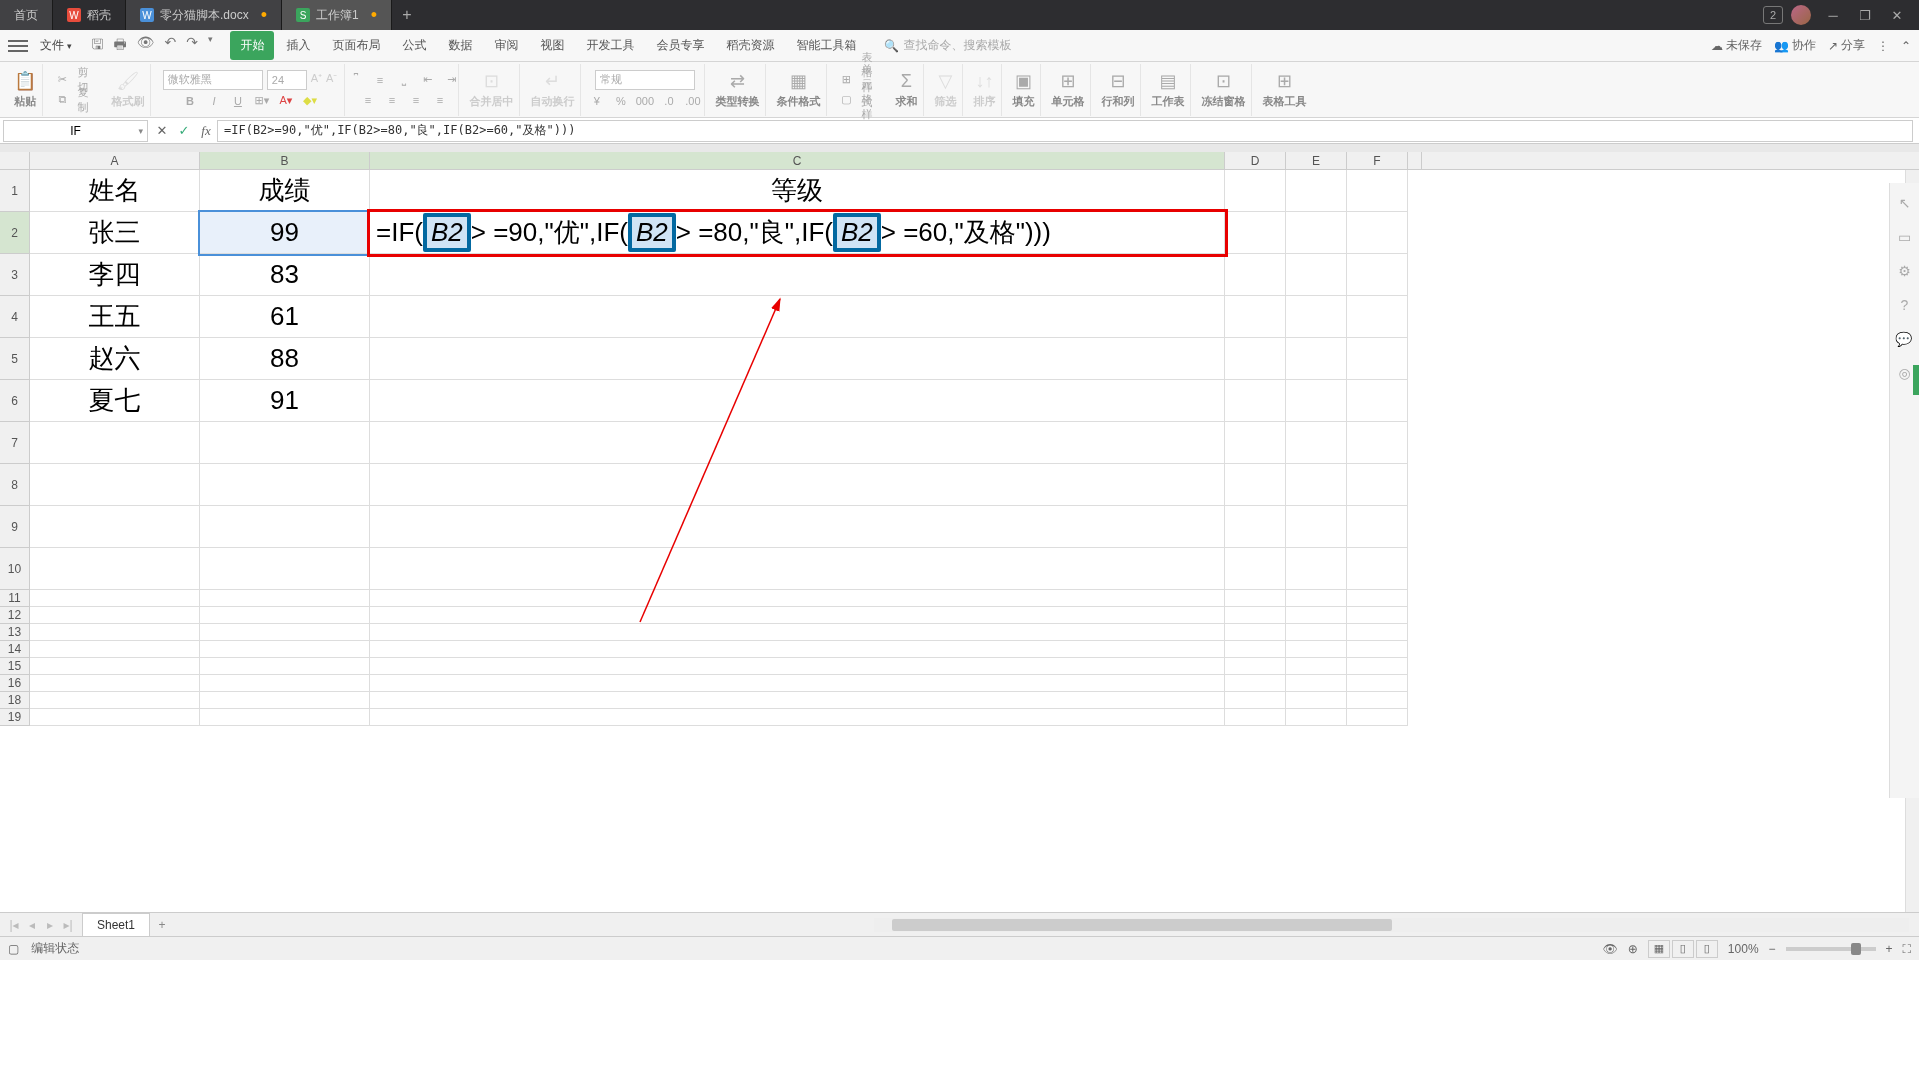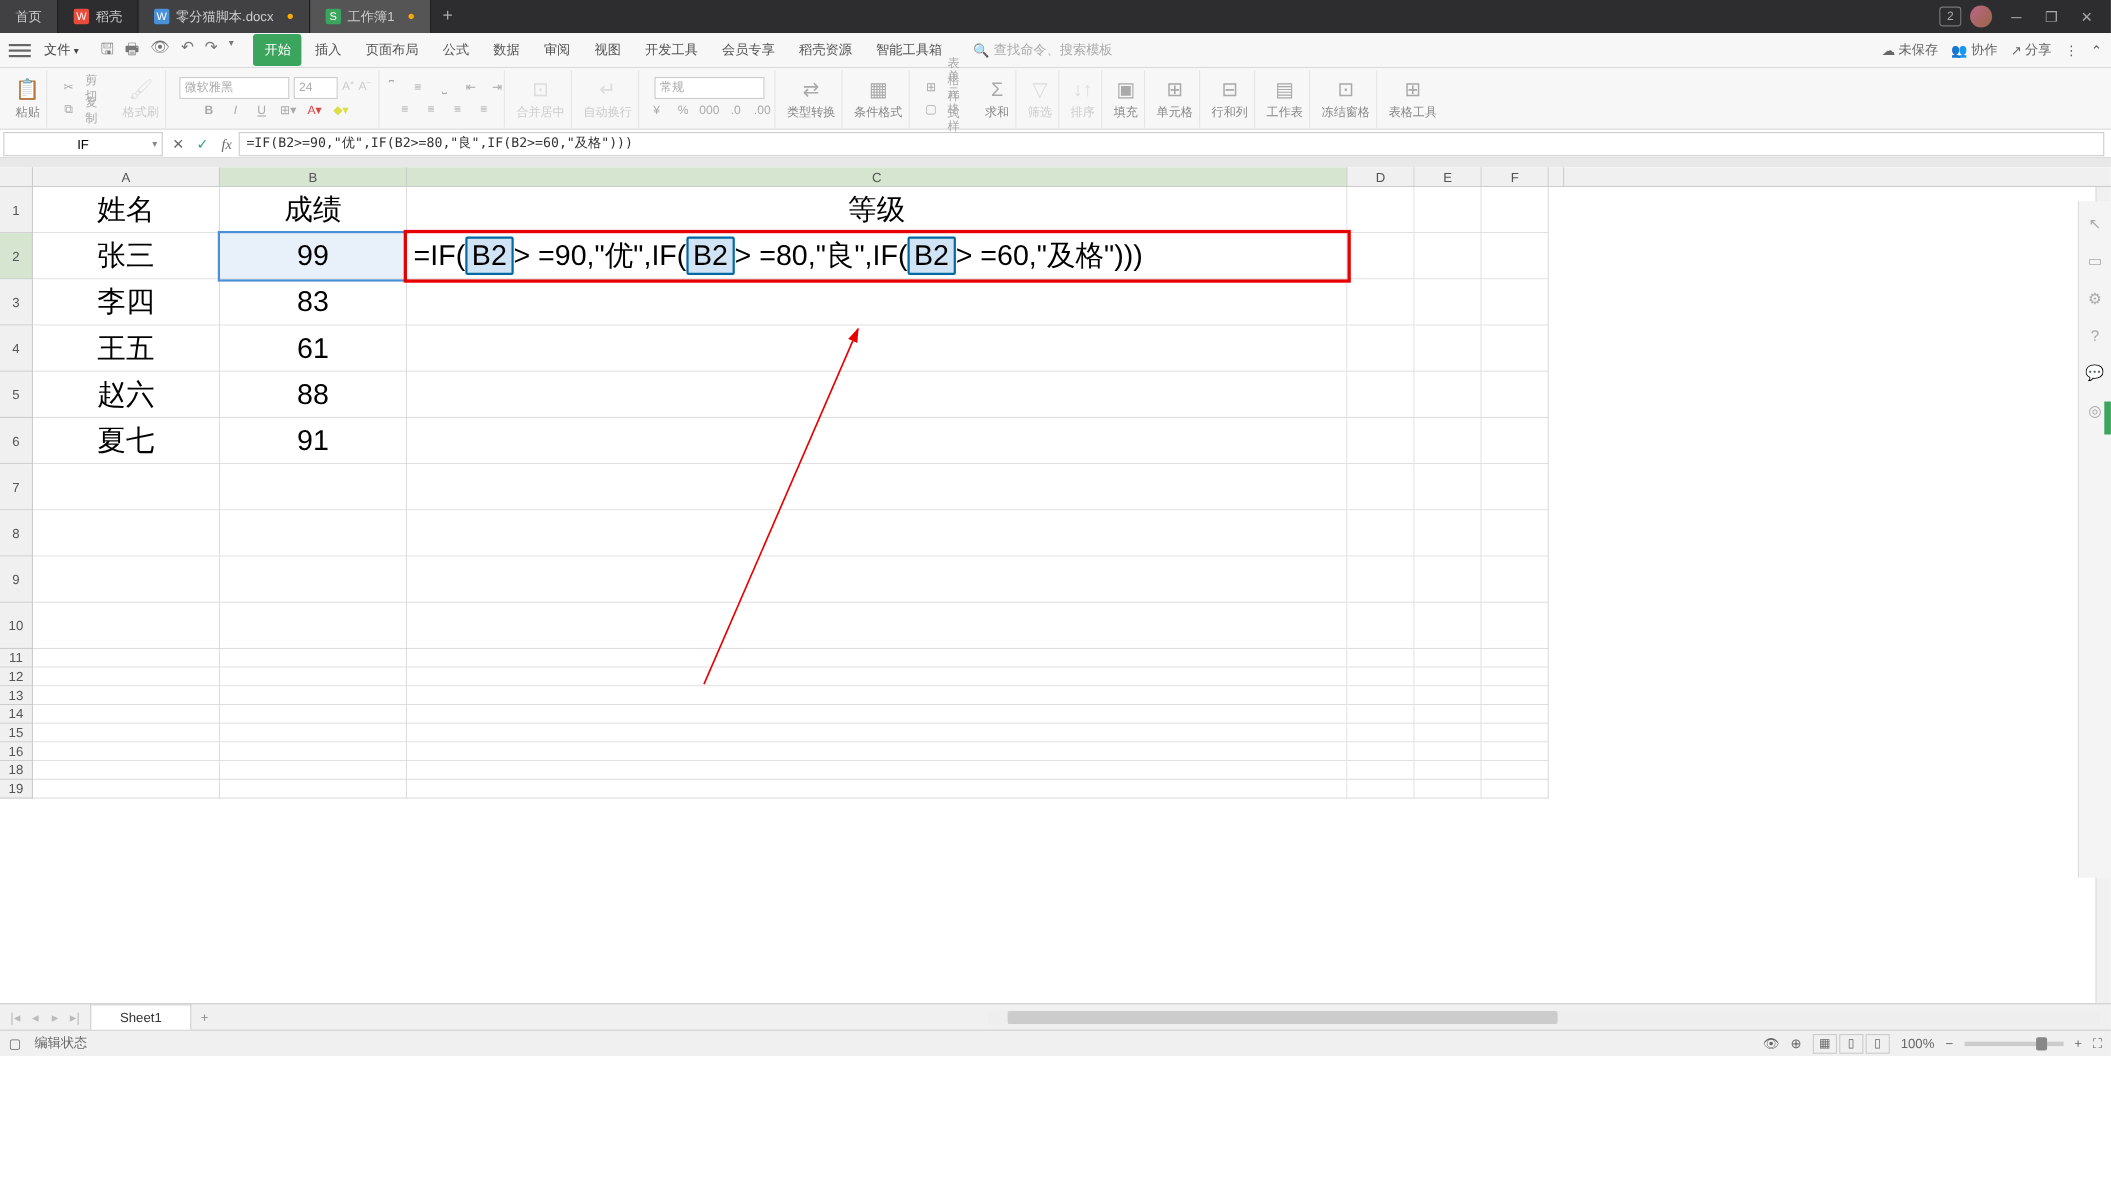--- a/index.html
+++ b/index.html
@@ -34,21 +34,21 @@
 .menu-tab.active { background: #3ba55d; color: #fff; border-radius: 3px; }
 .search-box { margin-left: 18px; display: flex; align-items: center; gap: 4px; color: #aaa; font-size: 12px; width: 130px; }
 .menu-right { margin-left: auto; display: flex; align-items: center; gap: 12px; color: #666; font-size: 12px; }
 .menu-right > div { display: flex; align-items: center; gap: 3px; cursor: pointer; }
 
 
 .ribbon { height: 56px; background: #f7f7f7; border-bottom: 1px solid #d5d5d5; display: flex; align-items: center; padding: 0 8px; gap: 4px; font-size: 11px; color: #888; }
 .rgroup { display: flex; flex-direction: column; align-items: center; gap: 2px; padding: 2px 6px; border-right: 1px solid #e5e5e5; height: 52px; justify-content: center; }
 .rgroup:last-child { border-right: none; }
 .rgroup .icn { font-size: 18px; color: #aaa; }
-.rgroup .lbl { font-size: 11px; white-space: nowrap; }
+.rgroup .lbl { font-size: 11px; white-space: nowrap; font-weight: bold; }
 .rgroup.disabled { color: #ccc; }
 .rgroup.disabled .icn { color: #ddd; }
 .font-row { display: flex; gap: 4px; }
 .font-sel { border: 1px solid #ccc; background: #fff; padding: 1px 4px; font-size: 11px; color: #aaa; height: 20px; display: flex; align-items: center; }
 .btn-row { display: flex; gap: 6px; }
 .btn-row > div { width: 18px; height: 18px; display: flex; align-items: center; justify-content: center; color: #aaa; cursor: pointer; }
 
 
 .fbar-wrap { height: 26px; border-bottom: 1px solid #ccc; display: flex; align-items: center; background: #fff; }
 .name-box { width: 145px; border: 1px solid #ccc; height: 22px; margin: 0 3px; display: flex; align-items: center; justify-content: center; font-size: 12px; position: relative; }
@@ -66,21 +66,21 @@
 .corner { width: 30px; border-right: 1px solid #ccc; background: #f0f0f0; }
 .colhdr { border-right: 1px solid #ccc; display: flex; align-items: center; justify-content: center; font-size: 12px; color: #555; background: #f0f0f0; }
 .colhdr.sel { background: #d5e5d0; }
 .row { display: flex; }
 .rowhdr { width: 30px; border-right: 1px solid #ccc; border-bottom: 1px solid #ccc; background: #f0f0f0; display: flex; align-items: center; justify-content: center; font-size: 12px; color: #555; }
 .rowhdr.sel { background: #d5e5d0; }
 .cell { border-right: 1px solid #ddd; border-bottom: 1px solid #ddd; display: flex; align-items: center; justify-content: center; font-size: 26px; color: #000; background: #fff; position: relative; }
 .cell.sm { font-size: 12px; }
 .cell.ref { background: #e8f0fa; outline: 2px solid #4a90d9; z-index: 2; }
 .cell.editing { outline: 3px solid #e80000; z-index: 3; background: #fff; justify-content: flex-start; padding-left: 6px; white-space: nowrap; }
-.cell.editing .b2 { background: #d0e4f5; border: 2px solid #0369a1; padding: 0 4px; border-radius: 2px; }
+.cell.editing .b2 { background: #d0e4f5; border: 4px solid #0369a1; padding: 0 4px; border-radius: 2px; font-style: italic; }
 
 
 .wA { width: 170px; } .wB { width: 170px; } .wC { width: 855px; }
 .wD, .wE, .wF { width: 61px; }
 .wRest { width: 14px; }
 
 
 .hLg { height: 42px; } .hSm { height: 17px; }
 
 
@@ -91,21 +91,21 @@
 
 
 .sidepanel { position: absolute; right: 0; top: 183px; width: 30px; height: 615px; background: #f4f4f4; border-left: 1px solid #ddd; display: flex; flex-direction: column; align-items: center; gap: 14px; padding-top: 10px; }
 .sidepanel > div { width: 20px; height: 20px; color: #aaa; font-size: 14px; display: flex; align-items: center; justify-content: center; cursor: pointer; }
 .side-grip { position: absolute; right: 0; top: 365px; width: 6px; height: 30px; background: #3ba55d; }
 
 
 .sheetbar { height: 24px; background: #f0f0f0; border-top: 1px solid #ccc; display: flex; align-items: center; font-size: 12px; }
 .sheet-nav { display: flex; gap: 2px; padding: 0 6px; color: #bbb; }
 .sheet-nav > div { width: 16px; text-align: center; cursor: pointer; }
-.sheet-tab { padding: 4px 26px; background: #fff; border: 1px solid #ccc; border-bottom: none; cursor: pointer; color: #333; }
+.sheet-tab { padding: 4px 14px; background: #fff; border: 1px solid #ccc; border-bottom: none; cursor: pointer; color: #333; }
 .sheet-add { width: 24px; text-align: center; color: #888; cursor: pointer; }
 .hscroll-area { flex: 1; margin: 0 10px; height: 14px; background: #eee; position: relative; margin-left: 700px; }
 .hscroll-thumb { position: absolute; left: 18px; top: 1px; height: 12px; width: 500px; background: #ccc; border-radius: 2px; }
 
 
 .statusbar { height: 24px; background: #f0f0f0; border-top: 1px solid #ccc; display: flex; align-items: center; padding: 0 8px; font-size: 12px; color: #666; gap: 12px; }
 .statusbar .right { margin-left: auto; display: flex; align-items: center; gap: 10px; }
 .view-btns { display: flex; gap: 2px; }
 .view-btns > div { width: 22px; height: 18px; border: 1px solid #ccc; display: flex; align-items: center; justify-content: center; cursor: pointer; font-size: 11px; }
 .zoom-slider { width: 90px; height: 4px; background: #ccc; position: relative; }

